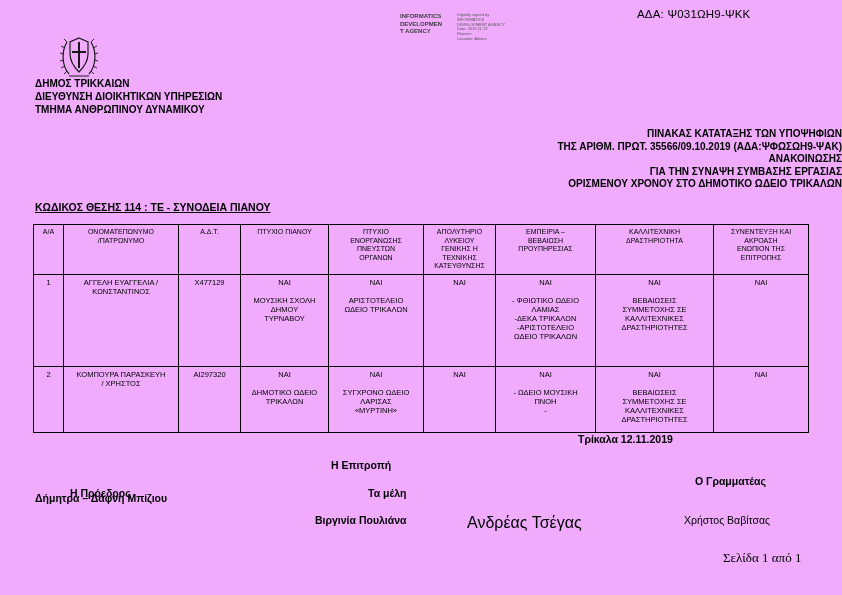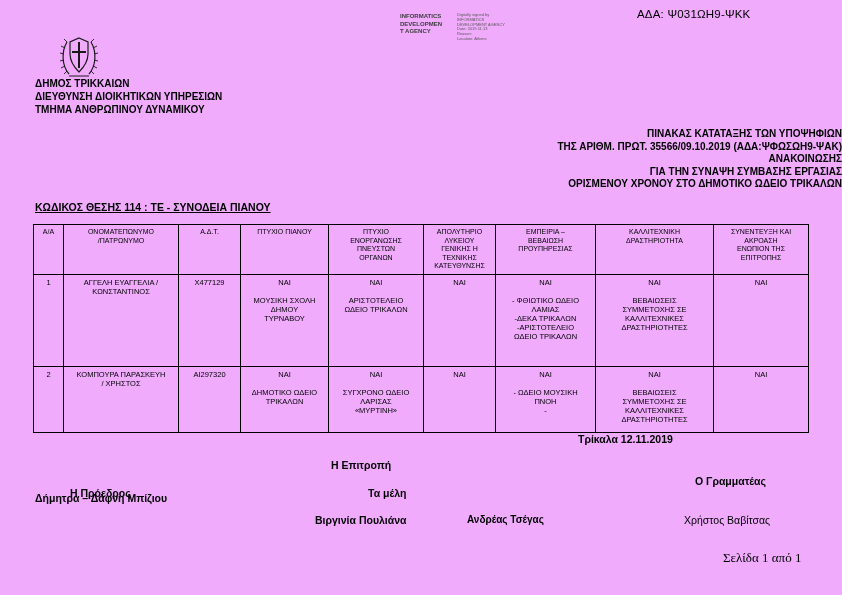--- a/index.html
+++ b/index.html
@@ -38,21 +38,21 @@
   .rank-table tr.r1 { height:92px; }
   .rank-table tr.r2 { height:66px; }
 
   .date-line   { position:absolute; top:433px; left:578px; font-weight:bold; font-size:10.5px; }
   .committee   { position:absolute; top:459px; left:0; width:722px; text-align:center; font-weight:bold; font-size:10.5px; }
   .lbl-pres    { position:absolute; top:487px; left:70px;  font-weight:bold; font-size:10.5px; }
   .lbl-members { position:absolute; top:487px; left:368px; font-weight:bold; font-size:10.5px; }
   .lbl-secr    { position:absolute; top:462px; left:695px; font-weight:bold; font-size:10.5px;margin-top:13px; }
   .nm-pres     { position:absolute; top:492px; left:35px;  font-weight:bold; font-size:10.5px; }
   .nm-mem1     { position:absolute; top:514px; left:315px; font-weight:bold; font-size:10.5px; }
-  .nm-mem2     { position:absolute; top:514px; left:467px; font-weight:bold; font-size:10px; }
+  .nm-mem2     { position:absolute; top:514px; left:467px; font-weight:normal; font-size:16px; }
   .nm-secr     { position:absolute; top:514px; left:684px; font-weight:normal; font-size:10.5px; }
   .page-num    { position:absolute; top:550px; left:723px; font-size:13px; font-family:"Liberation Serif", serif; }
 </style>
 </head>
 <body>
 
 <div class="page">
 
   <div class="ada">ΑΔΑ: Ψ031ΩΗ9-ΨΚΚ</div>
 

